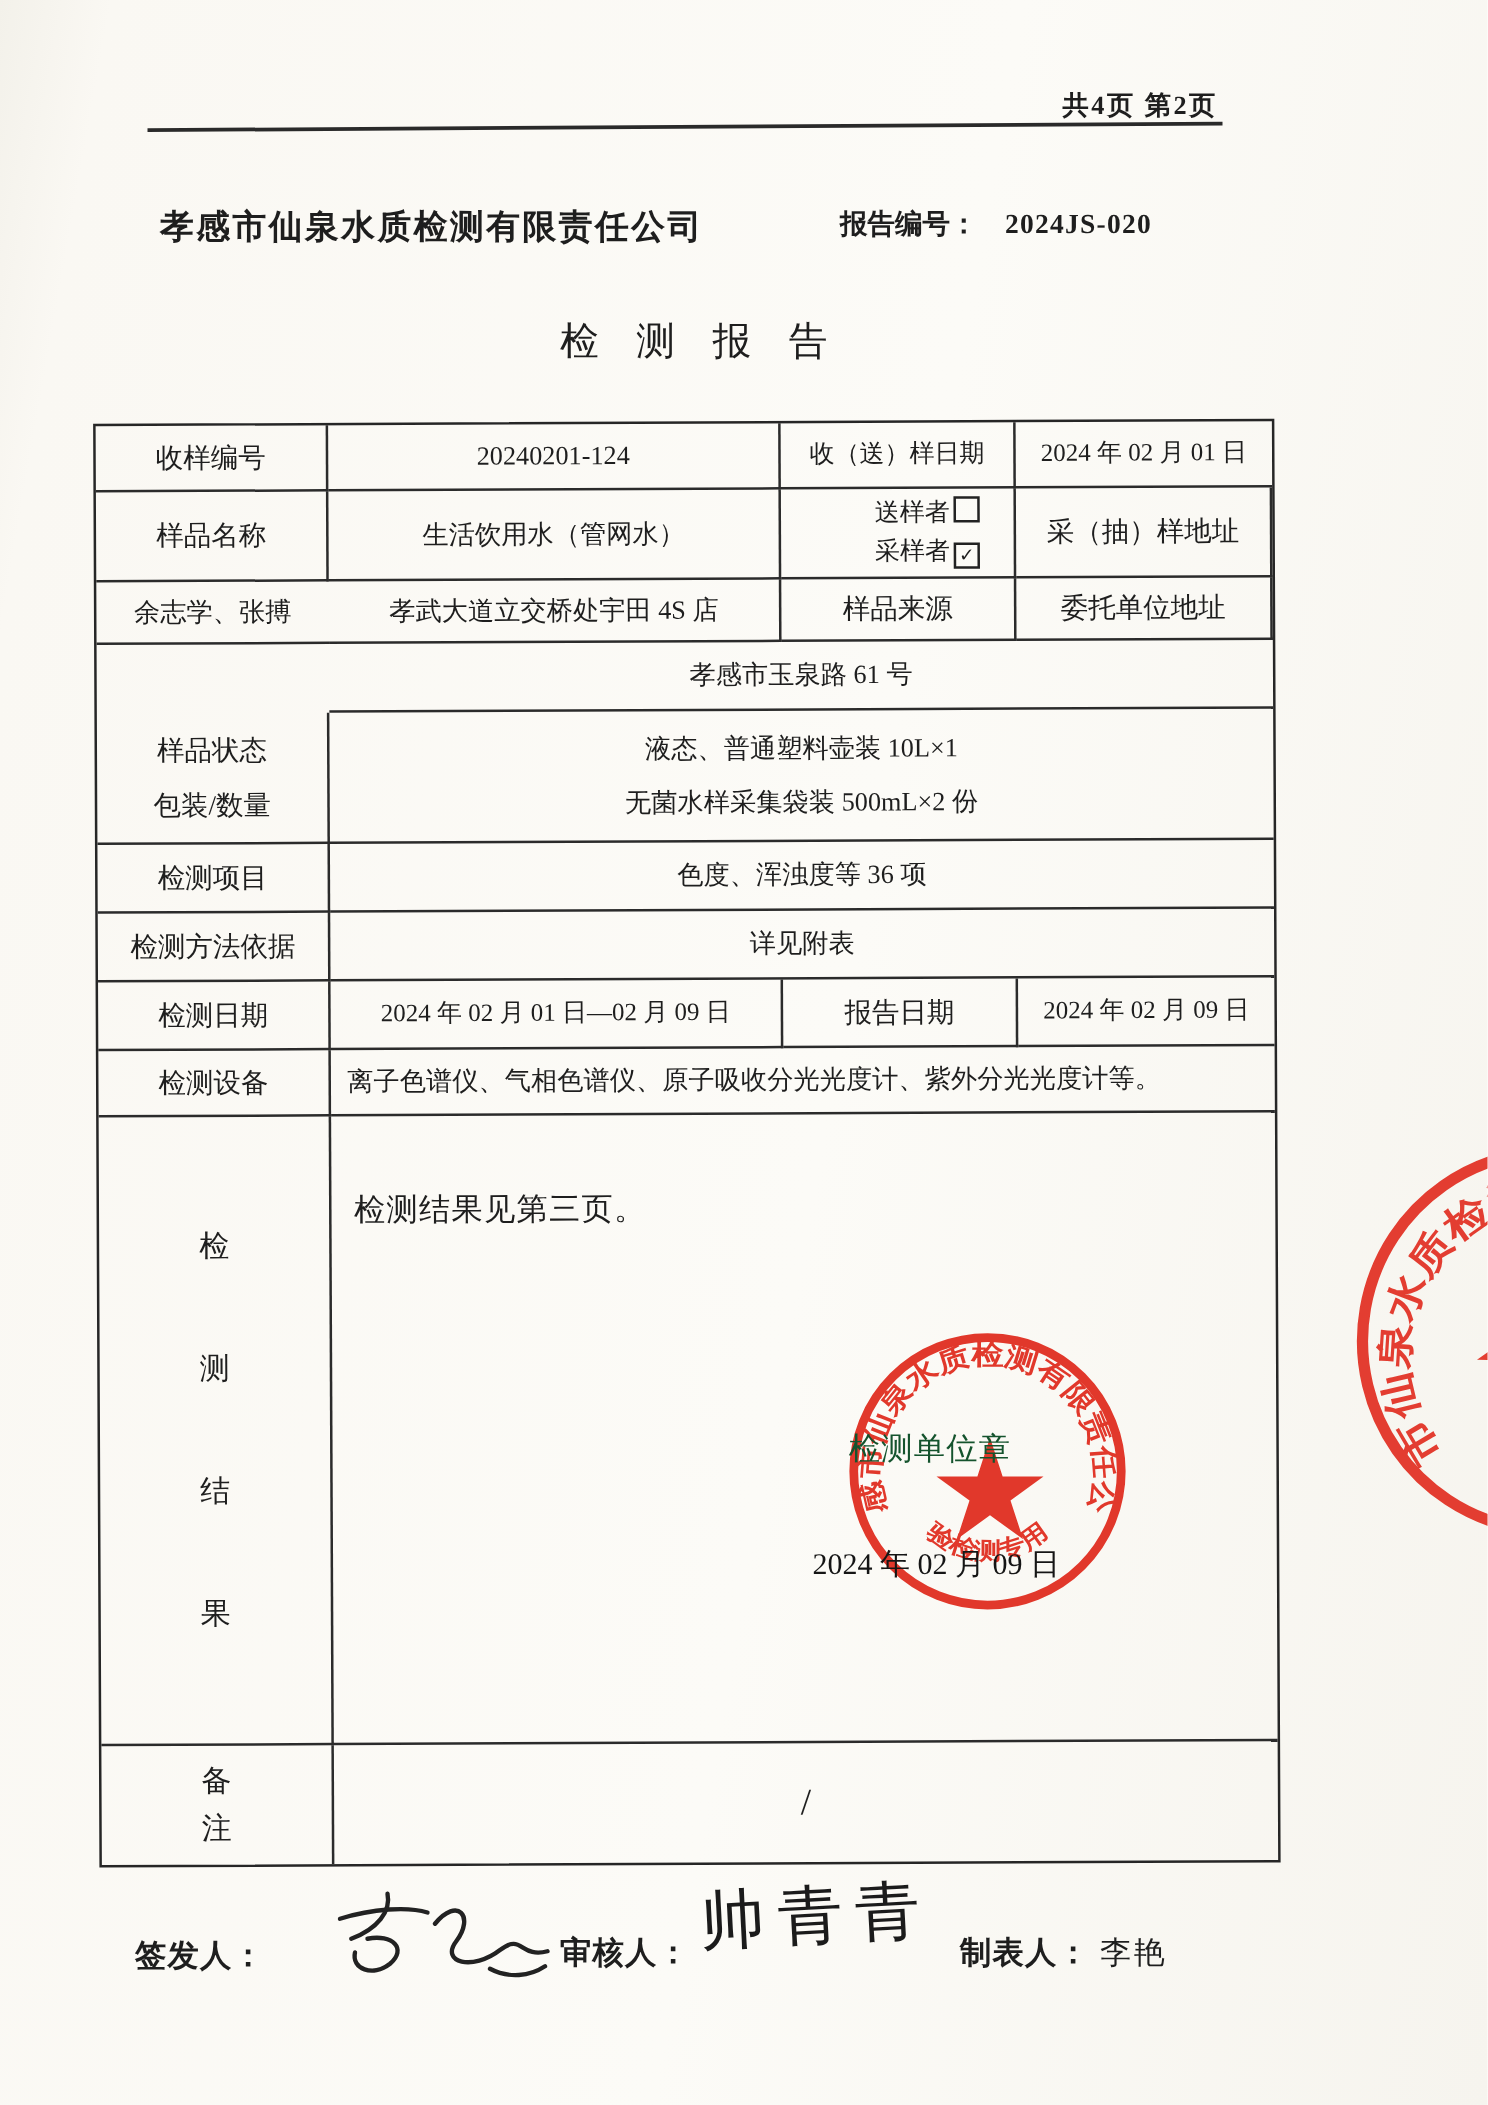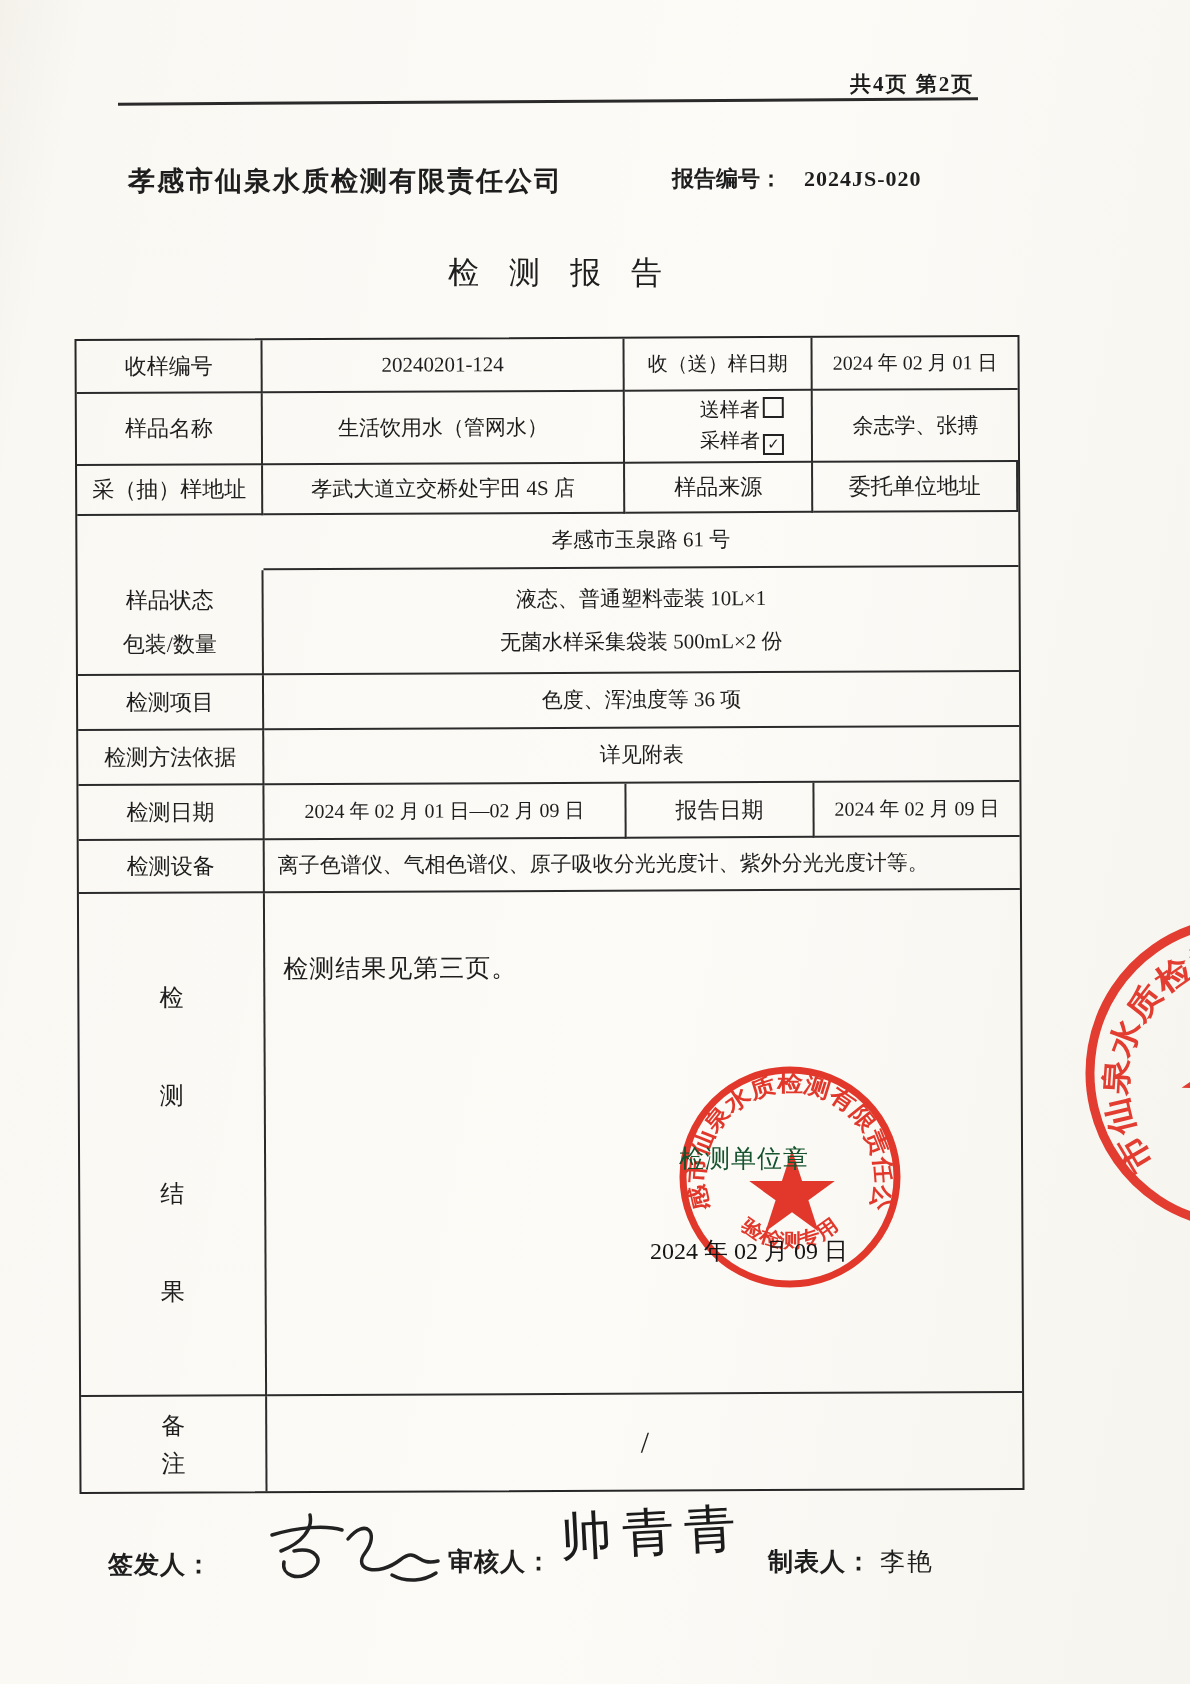--- a/index.html
+++ b/index.html
@@ -80,23 +80,23 @@
   <div class="cell">20240201-124</div>
   <div class="cell lbl small">收（送）样日期</div>
   <div class="cell nbr small">2024 年 02 月 01 日</div>
 
   <div class="cell lbl">样品名称</div>
   <div class="cell">生活饮用水（管网水）</div>
   <div class="cell col-lines small">
     <span><span>送样者</span><span class="cb"></span></span>
     <span><span>采样者</span><span class="cb">✓</span></span>
   </div>
+  <div class="cell lbl">采（抽）样地址</div>
+
   <div class="cell nbr">余志学、张搏</div>
-
-  <div class="cell lbl">采（抽）样地址</div>
   <div class="cell">孝武大道立交桥处宇田 4S 店</div>
   <div class="cell lbl">样品来源</div>
 
   <div class="cell lbl">委托单位地址</div>
   <div class="cell sp3 nbr">孝感市玉泉路 61 号</div>
 
   <div class="cell lbl two-lines">
     <span>样品状态</span>
     <span>包装/数量</span>
   </div>

